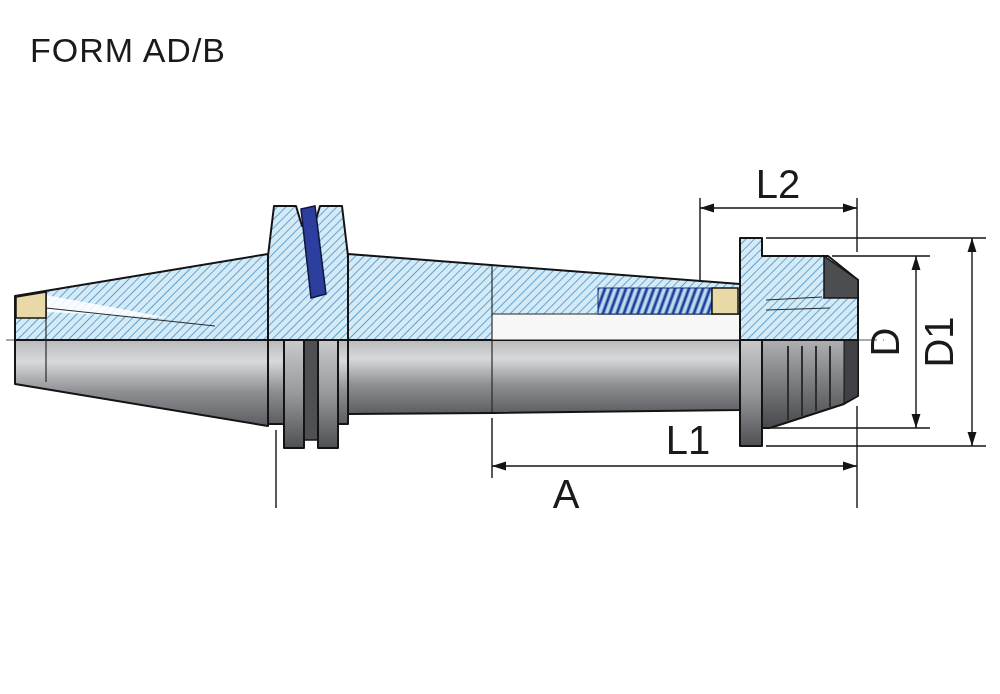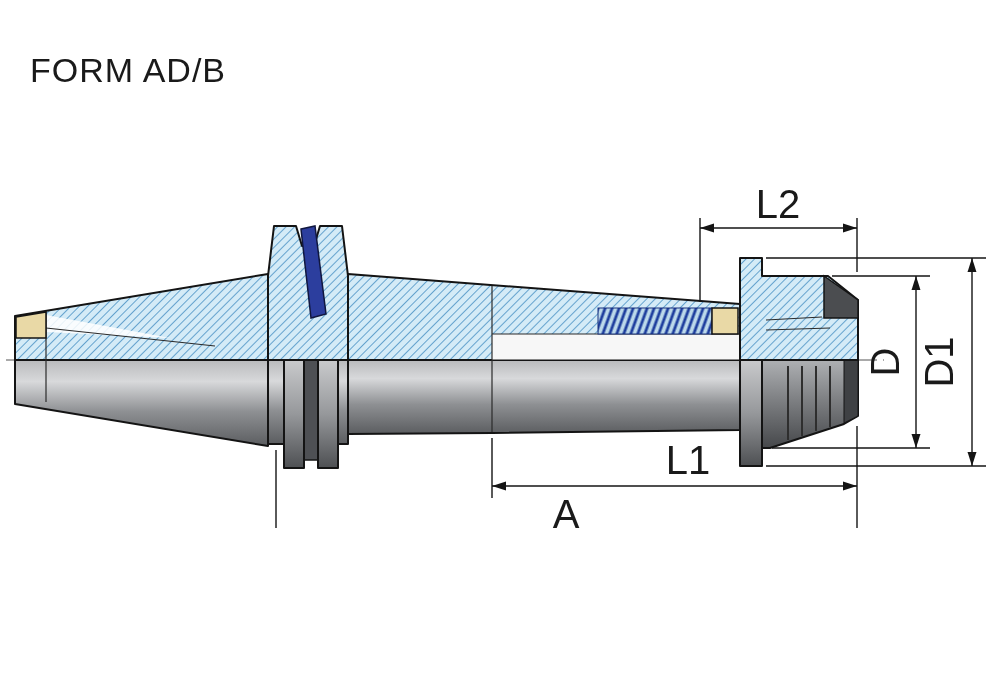--- a/index.html
+++ b/index.html
@@ -7,21 +7,20 @@
     padding: 0;
     background: #ffffff;
     font-family: "Liberation Sans", sans-serif;
   }
   #stage {
     position: relative;
     width: 1000px;
     height: 508px;
     background: #ffffff;
     overflow: hidden;
-    margin-top: 20px;
   }
   svg { display: block; }
   text {
     font-family: "Liberation Sans", sans-serif;
     fill: #1a1a1a;
   }
   .title-text { font-size: 34px; letter-spacing: 1px; }
   .dim-text { font-size: 40px; }
   .outline { stroke: #141414; stroke-width: 2; stroke-linejoin: round; }
   .thin { stroke: #2a2a2a; stroke-width: 1.2; }

